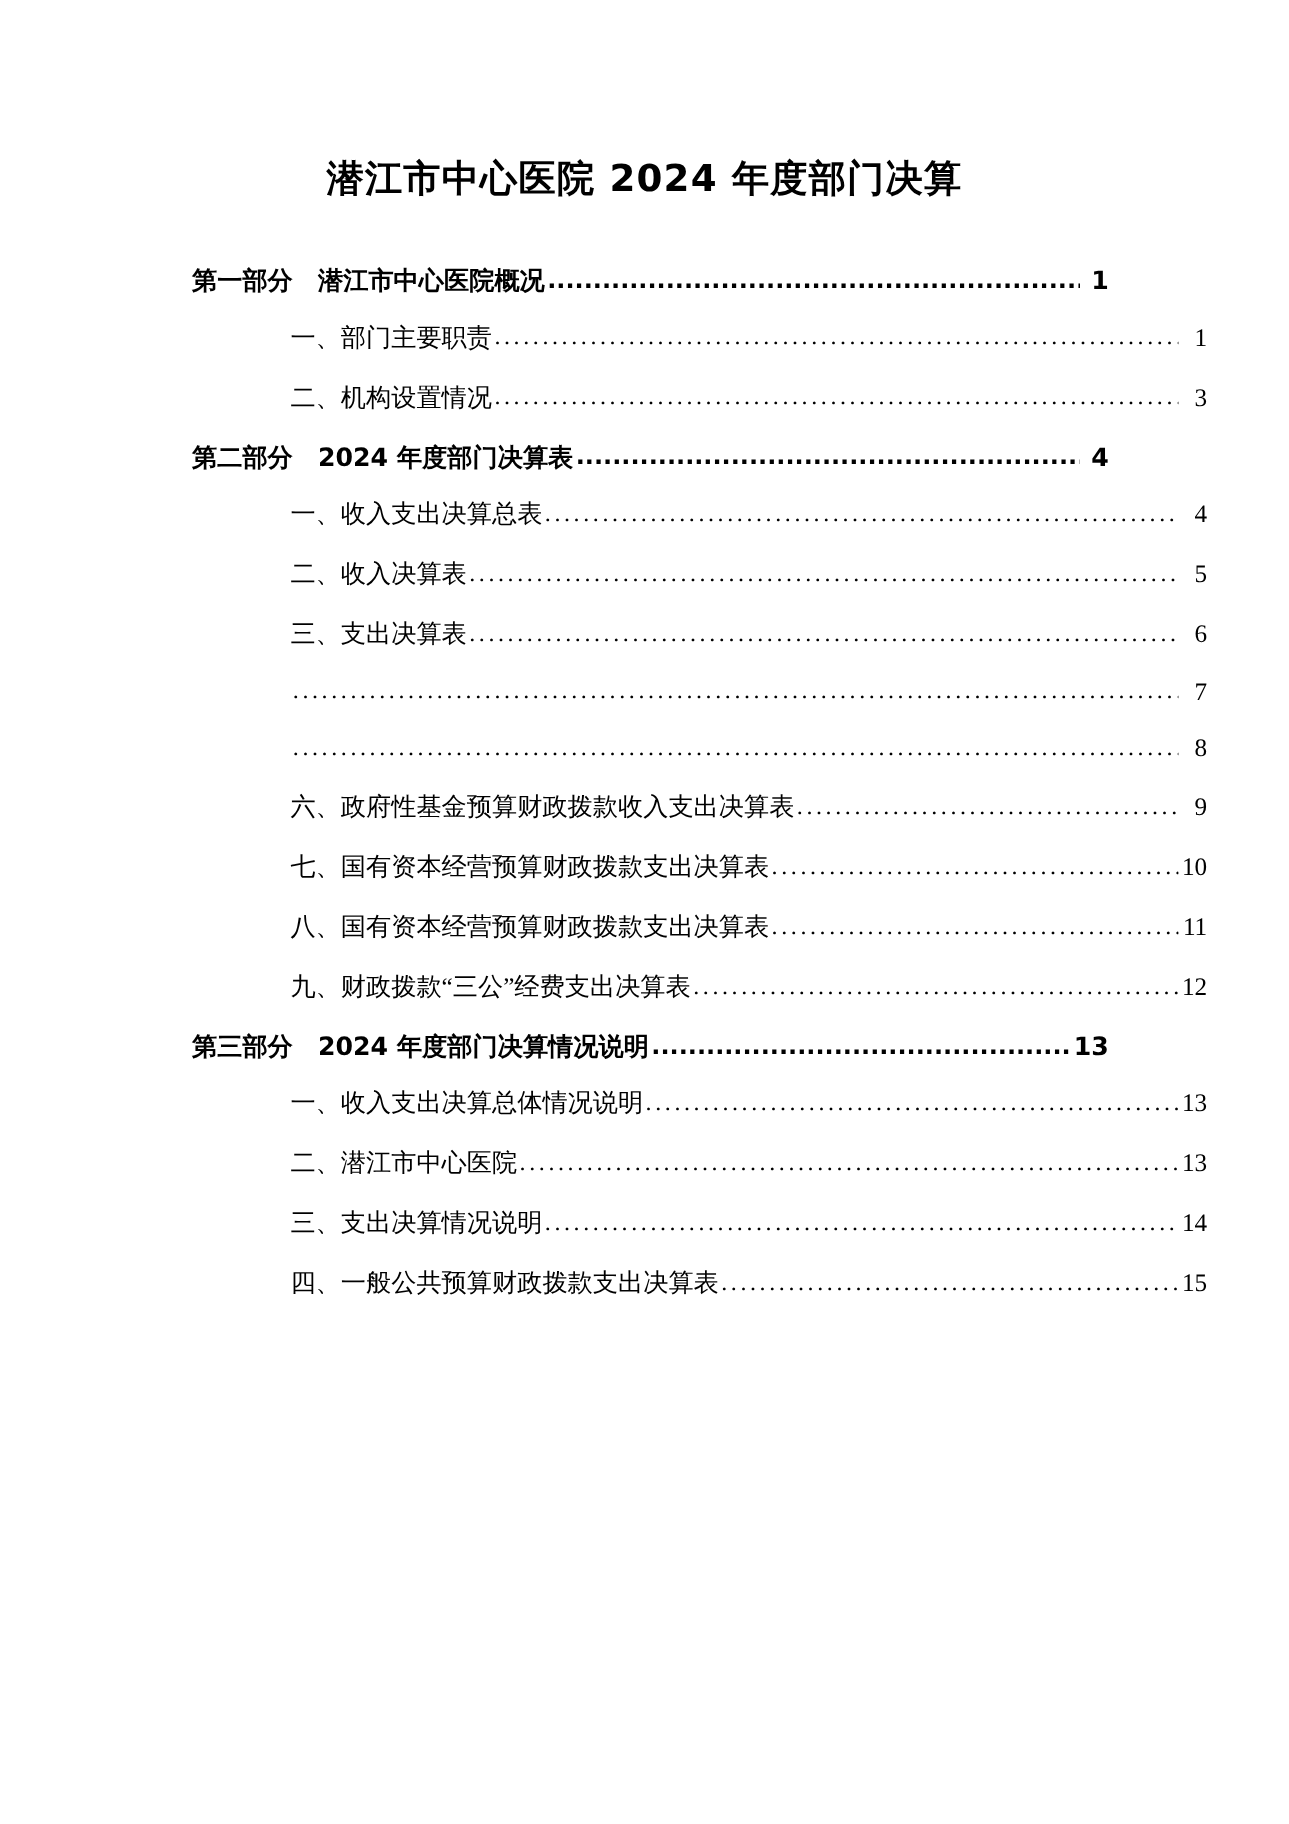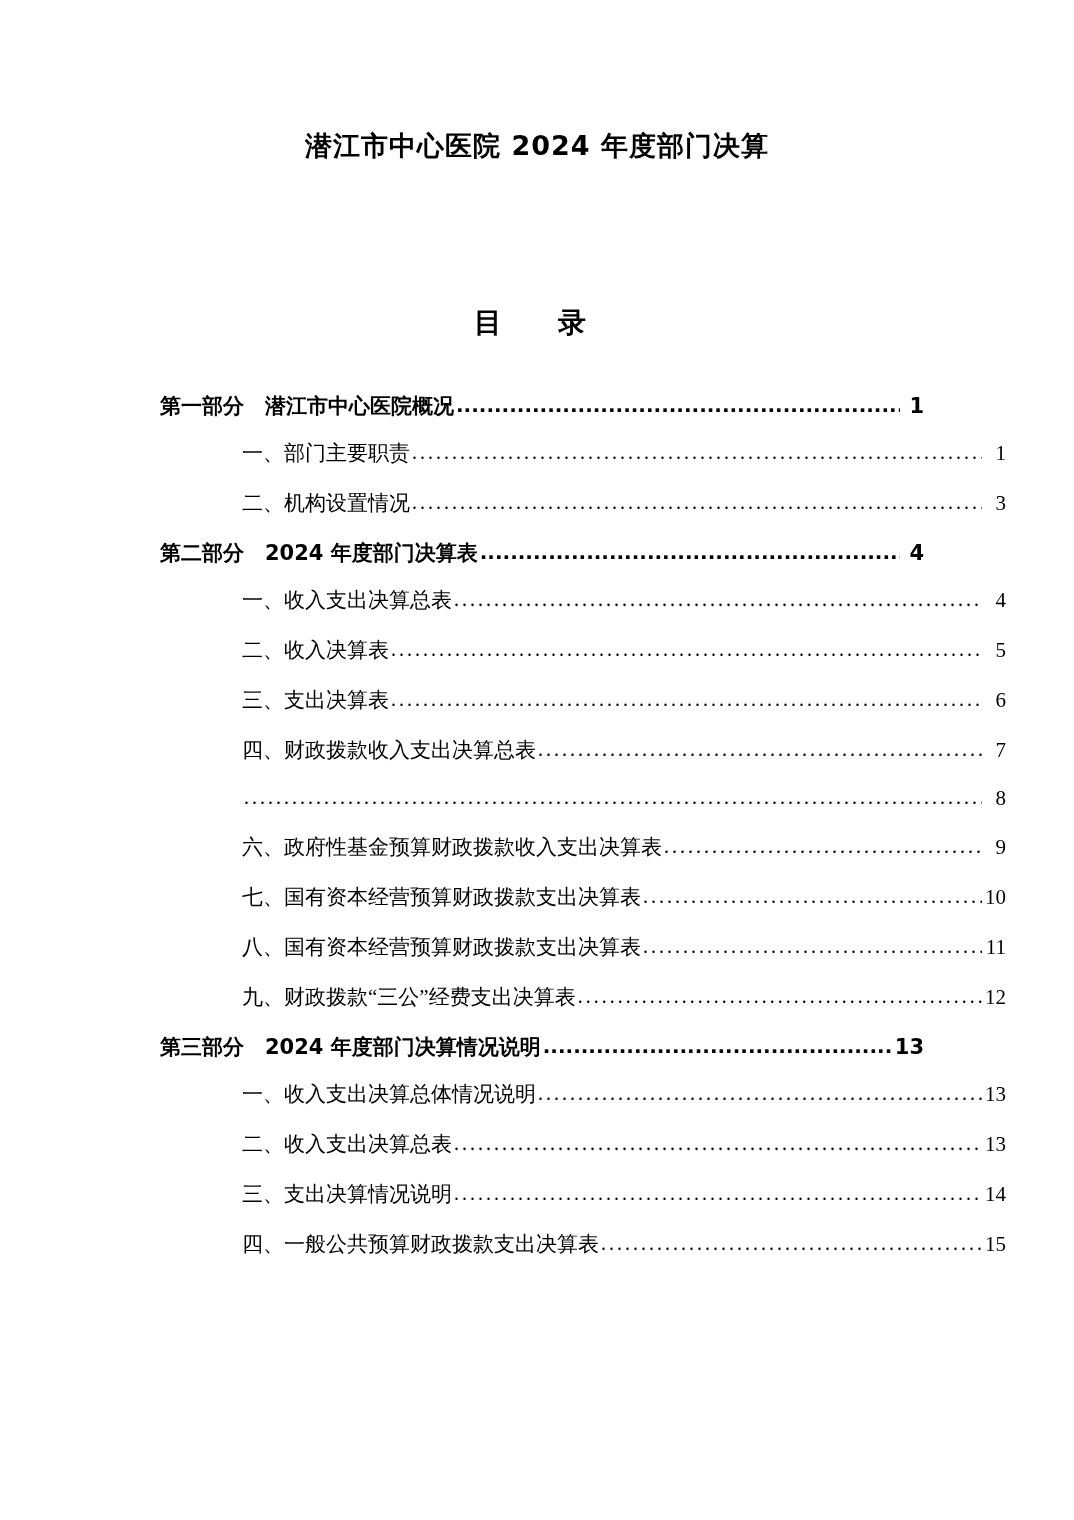--- a/index.html
+++ b/index.html
@@ -14,21 +14,21 @@
     position: relative;
     box-sizing: border-box;
     font-family: "Liberation Serif", "DejaVu Serif", serif;
     color: #000000;
     overflow: hidden;
   }
   .doc-title {
     text-align: center;
     font-family: "DejaVu Sans", "Liberation Sans", sans-serif;
     font-weight: bold;
-    font-size: 27px;
+    font-size: 31px;
     letter-spacing: 1px;
     margin-top: 128px;
   }
   .toc-heading {
     text-align: center;
     font-family: "DejaVu Sans", "Liberation Sans", sans-serif;
     font-weight: bold;
     font-size: 28px;
     letter-spacing: 14px;
     margin-top: 140px;
@@ -89,21 +89,20 @@
     font-weight: bold;
   }
 </style>
 </head>
 <body>
 
 <div class="page">
 
   <div class="doc-title">潜江市中心医院 2024 年度部门决算</div>
 
-  <div class="toc-heading">目　录</div>
 
   <div class="toc" id="toc-container">
       <div class="toc-row level1">
         <span class="toc-label">第一部分　潜江市中心医院概况</span>
         <span class="toc-dots">................................................................................................................................................................</span>
         <span class="toc-page">1</span>
       </div>
       <div class="toc-row level2">
         <span class="toc-label">一、部门主要职责</span>
         <span class="toc-dots">................................................................................................................................................................</span>
@@ -128,21 +127,20 @@
         <span class="toc-label">二、收入决算表</span>
         <span class="toc-dots">................................................................................................................................................................</span>
         <span class="toc-page">5</span>
       </div>
       <div class="toc-row level2">
         <span class="toc-label">三、支出决算表</span>
         <span class="toc-dots">................................................................................................................................................................</span>
         <span class="toc-page">6</span>
       </div>
       <div class="toc-row level2">
-        <span class="toc-label">四、财政拨款收入支出决算总表</span>
         <span class="toc-dots">................................................................................................................................................................</span>
         <span class="toc-page">7</span>
       </div>
       <div class="toc-row level2">
         <span class="toc-dots">................................................................................................................................................................</span>
         <span class="toc-page">8</span>
       </div>
       <div class="toc-row level2">
         <span class="toc-label">六、政府性基金预算财政拨款收入支出决算表</span>
         <span class="toc-dots">................................................................................................................................................................</span>
@@ -167,21 +165,21 @@
         <span class="toc-label">第三部分　2024 年度部门决算情况说明</span>
         <span class="toc-dots">................................................................................................................................................................</span>
         <span class="toc-page">13</span>
       </div>
       <div class="toc-row level2">
         <span class="toc-label">一、收入支出决算总体情况说明</span>
         <span class="toc-dots">................................................................................................................................................................</span>
         <span class="toc-page">13</span>
       </div>
       <div class="toc-row level2">
-        <span class="toc-label">二、收入支出决算总表</span>
+        <span class="toc-label">二、潜江市中心医院</span>
         <span class="toc-dots">................................................................................................................................................................</span>
         <span class="toc-page">13</span>
       </div>
       <div class="toc-row level2">
         <span class="toc-label">三、支出决算情况说明</span>
         <span class="toc-dots">................................................................................................................................................................</span>
         <span class="toc-page">14</span>
       </div>
       <div class="toc-row level2">
         <span class="toc-label">四、一般公共预算财政拨款支出决算表</span>

